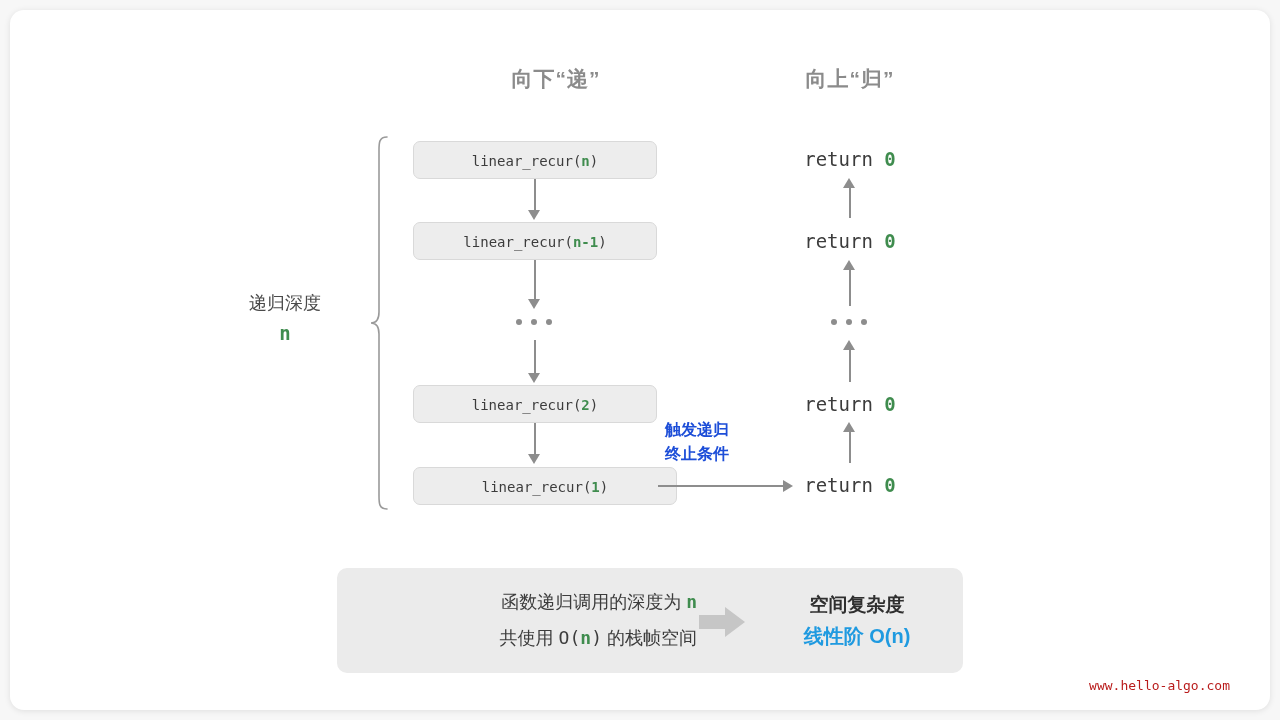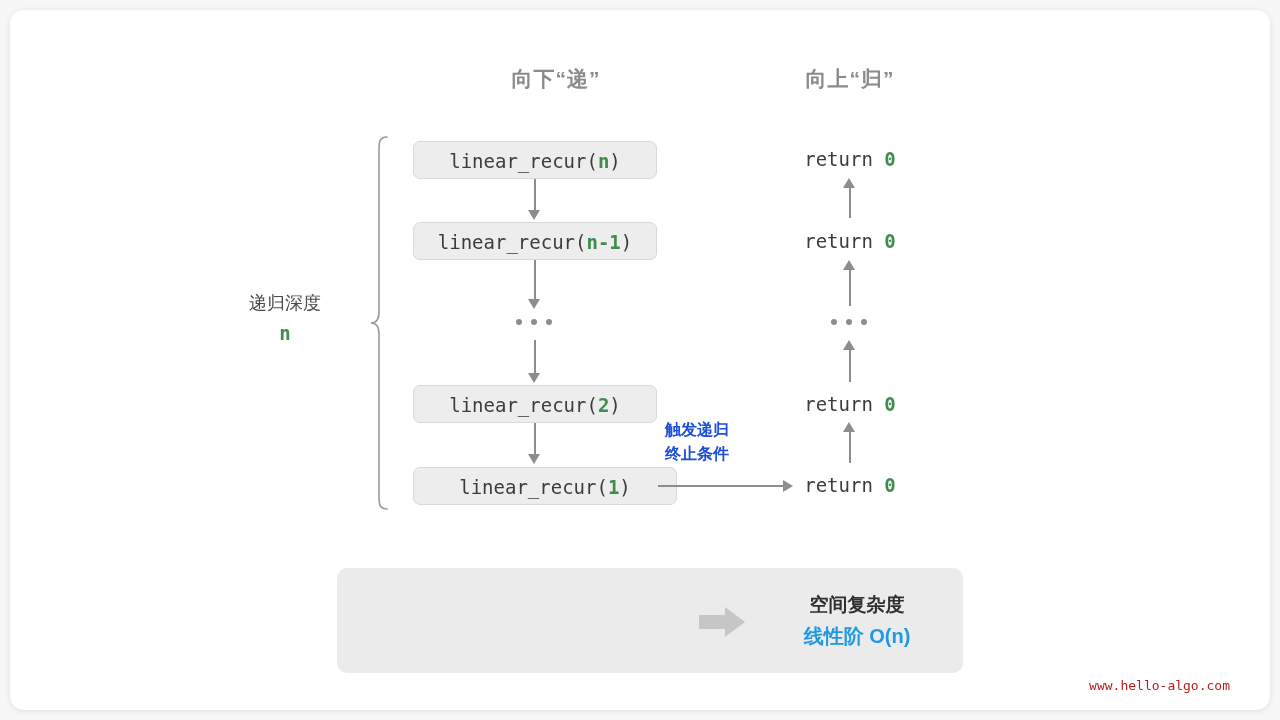--- a/index.html
+++ b/index.html
@@ -32,21 +32,21 @@
 
   
   .callbox {
     background: #ededed;
     border: 1px solid #d9d9d9;
     border-radius: 7px;
     height: 38px;
     line-height: 38px;
     text-align: center;
     font-family: "DejaVu Sans Mono", monospace;
-    font-size: 19px;
+    font-size: 14px;
     color: #3c3c3c;
     white-space: nowrap;
     box-sizing: border-box;
   }
   .callbox .arg { color: #3f8c4e; font-weight: bold; }
 
   
   .retlabel {
     font-family: "DejaVu Sans Mono", monospace;
     font-size: 19px;
@@ -215,20 +215,31 @@
     <i></i>
   </div>
 
   <div class="abs vline" style="left:839px; top:338px; height:34px;"></div>
   <div class="abs arrow-up" style="left:833px; top:330px;"></div>
 
   <div class="abs vline" style="left:839px; top:420px; height:33px;"></div>
   <div class="abs arrow-up" style="left:833px; top:412px;"></div>
 
   <div id="summary" class="abs" style="left:327px; top:558px; width:626px; height:105px;">
+    <div class="abs sum-left" style="left:30px; top:16px; width:330px;">
+      <div>
+        <span>函数递归调用的深度为</span>
+        <span class="green">n</span>
+      </div>
+      <div>
+        <span>共使用</span>
+        <span class="mono">O(</span><span class="green">n</span><span class="mono">)</span>
+        <span>的栈帧空间</span>
+      </div>
+    </div>
 
     <svg class="abs" style="left:362px; top:37px;" width="48" height="34">
       <path d="M0 10 L26 10 L26 2 L46 17 L26 32 L26 24 L0 24 Z" fill="#c6c6c6"></path>
     </svg>
 
     <div class="abs" style="left:430px; top:22px; width:180px;">
       <div class="sum-title">空间复杂度</div>
       <div class="sum-value">线性阶 O(n)</div>
     </div>
   </div>

